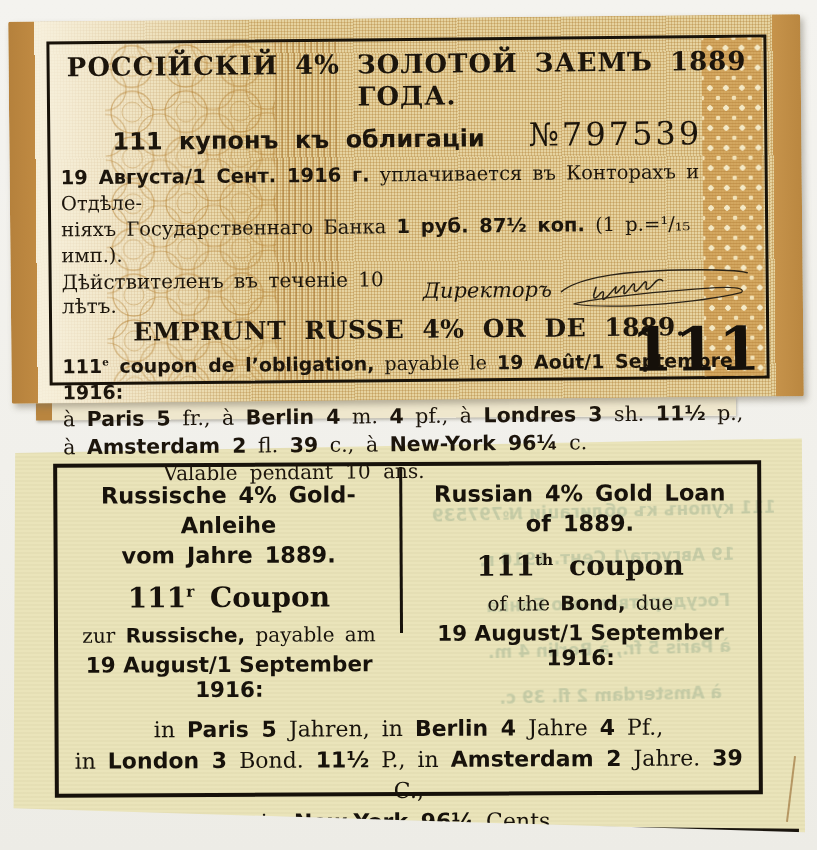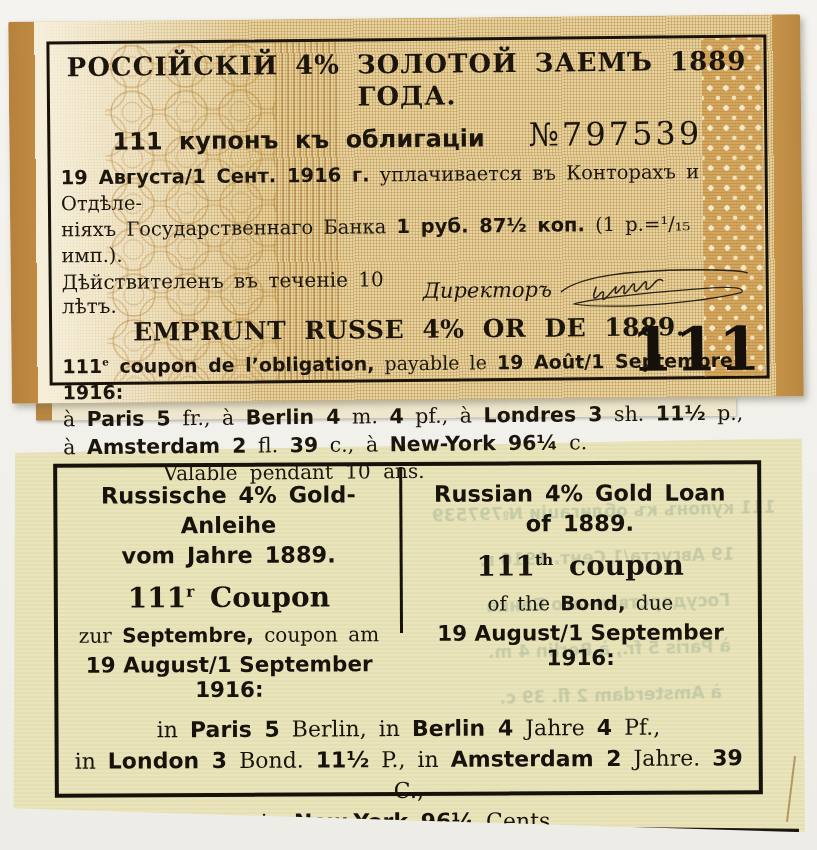--- a/index.html
+++ b/index.html
@@ -167,36 +167,36 @@
       <div>à Amsterdam 2 fl. 39 c.</div>
     </div>
 
     <div class="inner-bottom">
       <div class="cols">
 
         <div class="col col-de">
           <div class="col-title">Russische 4% Gold-Anleihe</div>
           <div class="col-title">vom Jahre 1889.</div>
           <div class="col-coupon"><span class="sg-bs">111</span><span class="sg-sup">r</span><span class="sg-bs"> Coupon</span></div>
-          <div class="col-body"><span class="sg-r">zur </span><span class="sg-b">Septembre,</span><span class="sg-r"> coupon am</span></div>
+          <div class="col-body"><span class="sg-r">zur </span><span class="sg-b">Russische,</span><span class="sg-r"> payable am</span></div>
           <div class="col-date">19 August/1 September 1916:</div>
         </div>
 
         <div class="col-divider"></div>
 
         <div class="col col-en">
           <div class="col-title">Russian 4% Gold Loan</div>
           <div class="col-title">of 1889.</div>
           <div class="col-coupon"><span class="sg-bs">111</span><span class="sg-sup">th</span><span class="sg-bs"> coupon</span></div>
           <div class="col-body"><span class="sg-r">of the </span><span class="sg-b">Bond,</span><span class="sg-r"> due</span></div>
           <div class="col-date">19 August/1 September 1916:</div>
         </div>
       </div>
 
-      <div class="pay pay-first"><span class="sg-r">in </span><span class="sg-b">Paris 5</span><span class="sg-r"> Berlin, in </span><span class="sg-b">Berlin 4</span><span class="sg-r"> Jahre </span><span class="sg-b">4</span><span class="sg-r"> Pf.,</span></div>
+      <div class="pay pay-first"><span class="sg-r">in </span><span class="sg-b">Paris 5</span><span class="sg-r"> Jahren, in </span><span class="sg-b">Berlin 4</span><span class="sg-r"> Jahre </span><span class="sg-b">4</span><span class="sg-r"> Pf.,</span></div>
       <div class="pay"><span class="sg-r">in </span><span class="sg-b">London 3</span><span class="sg-r"> Bond. </span><span class="sg-b">11½</span><span class="sg-r"> P., in </span><span class="sg-b">Amsterdam 2</span><span class="sg-r"> Jahre. </span><span class="sg-b">39</span><span class="sg-r"> C.,</span></div>
       <div class="pay"><span class="sg-r">in </span><span class="sg-b">New-York 96¼</span><span class="sg-r"> Cents.</span></div>
 
       <div class="validity">
         <span class="v-de">Gültig während 10 Jahren.</span>
         <span class="v-bar"></span>
         <span class="v-en">Valid for 10 years.</span>
       </div>
     </div>
 

